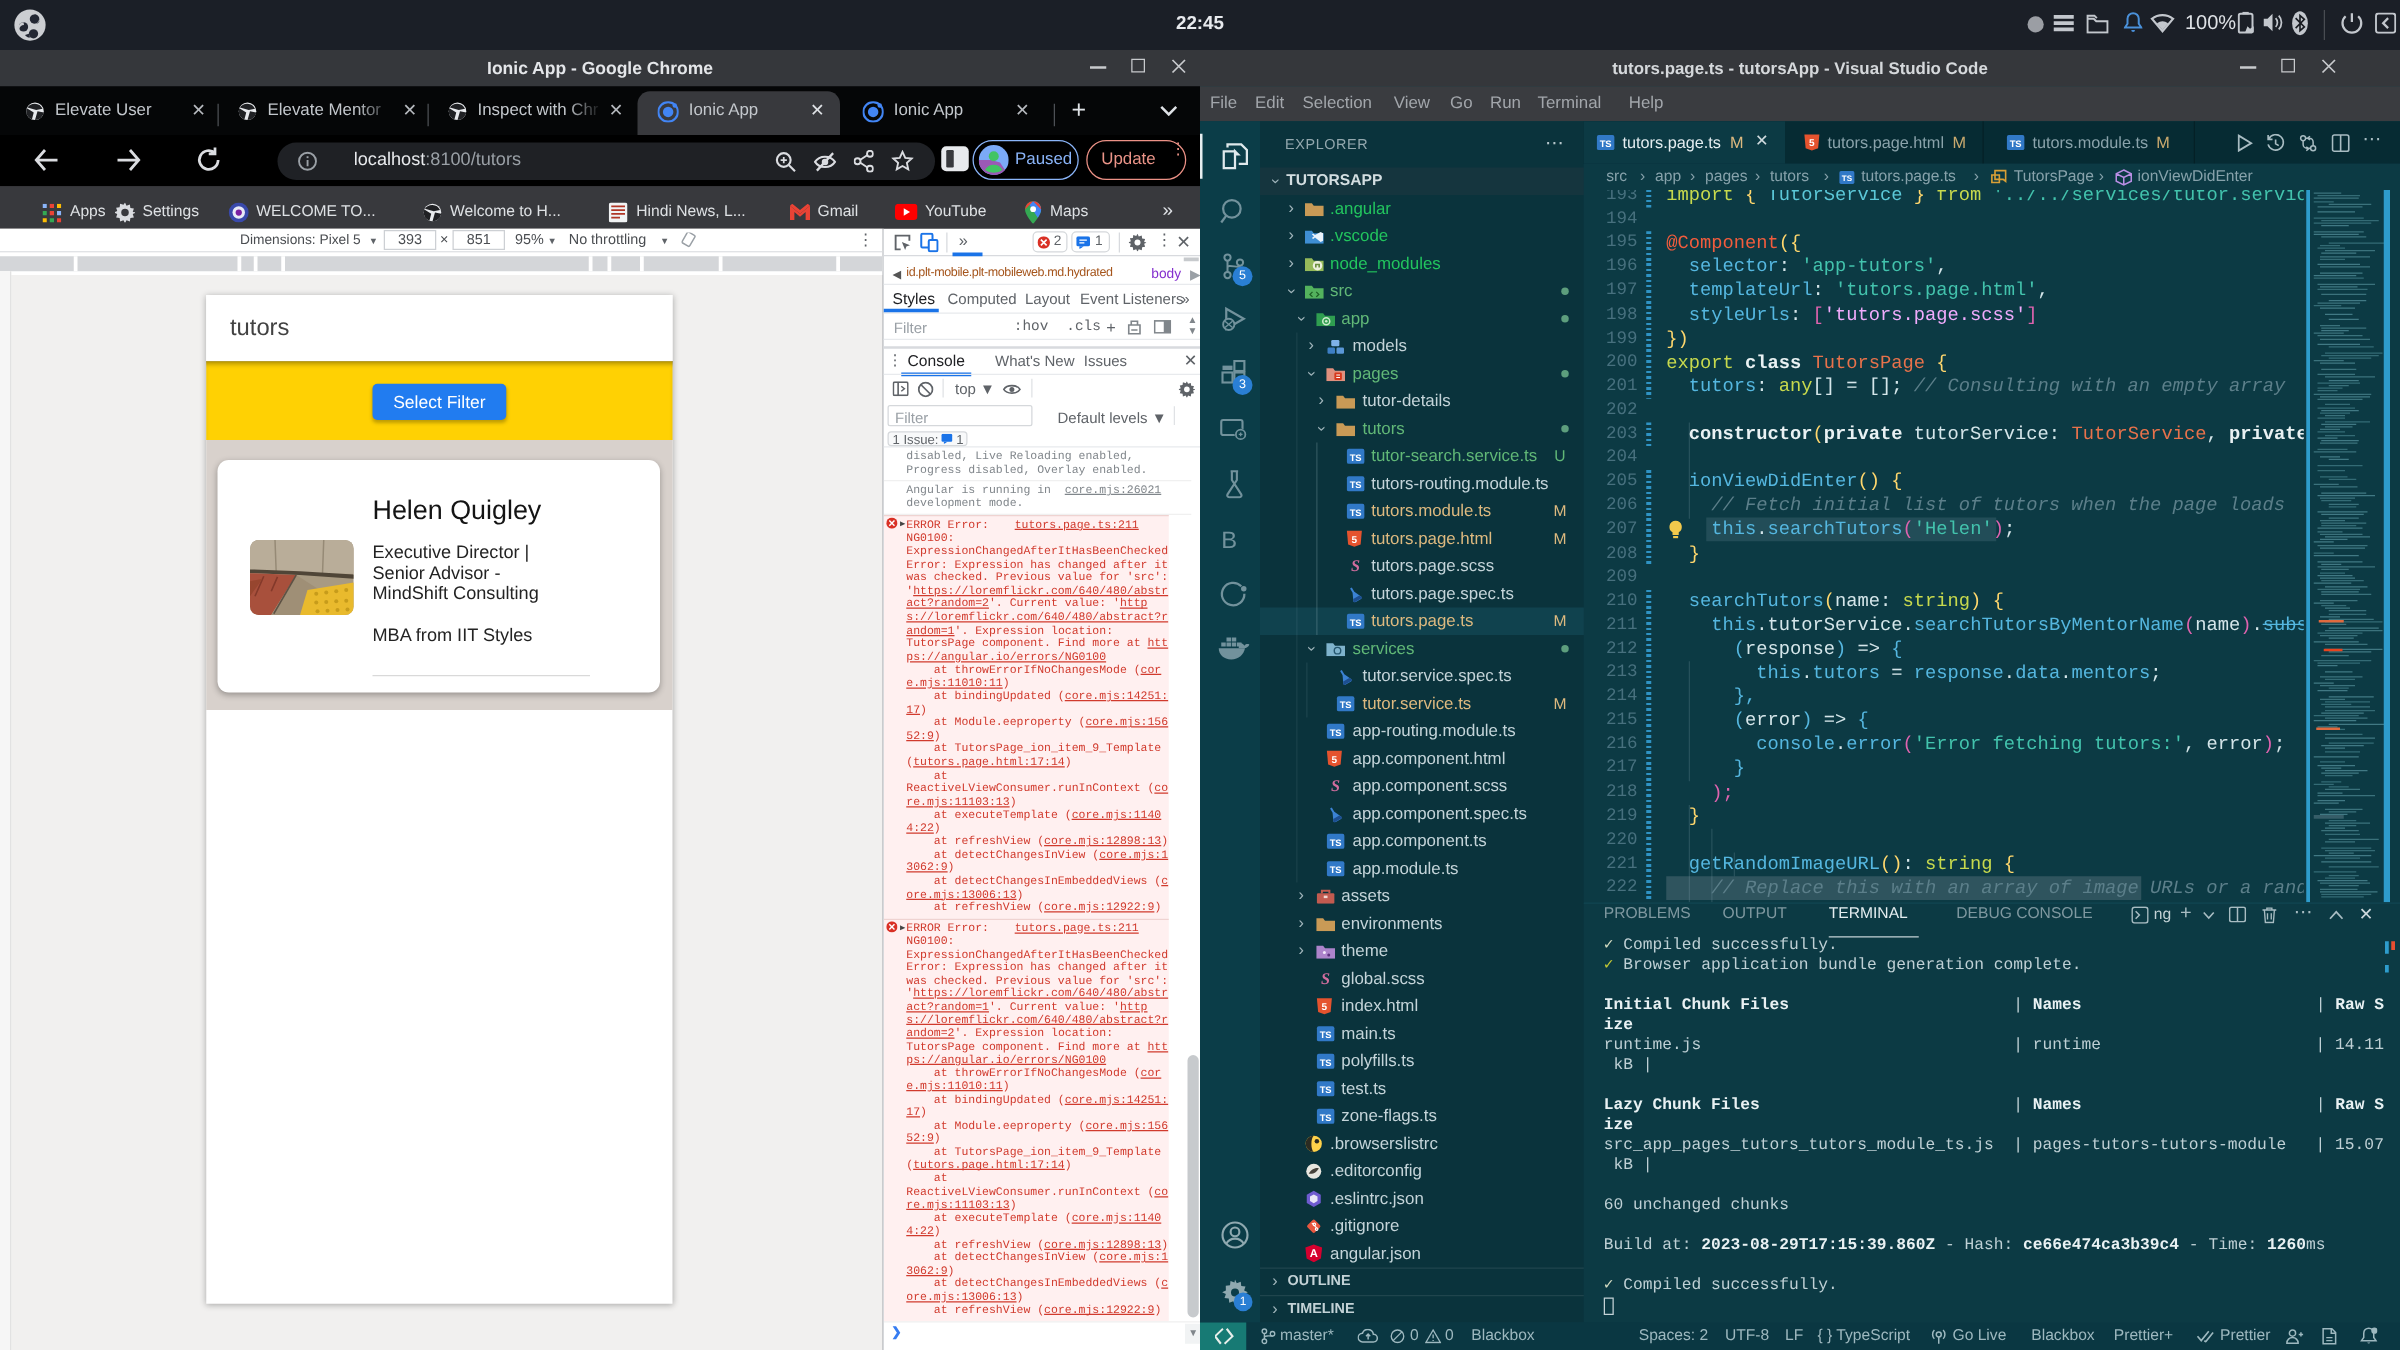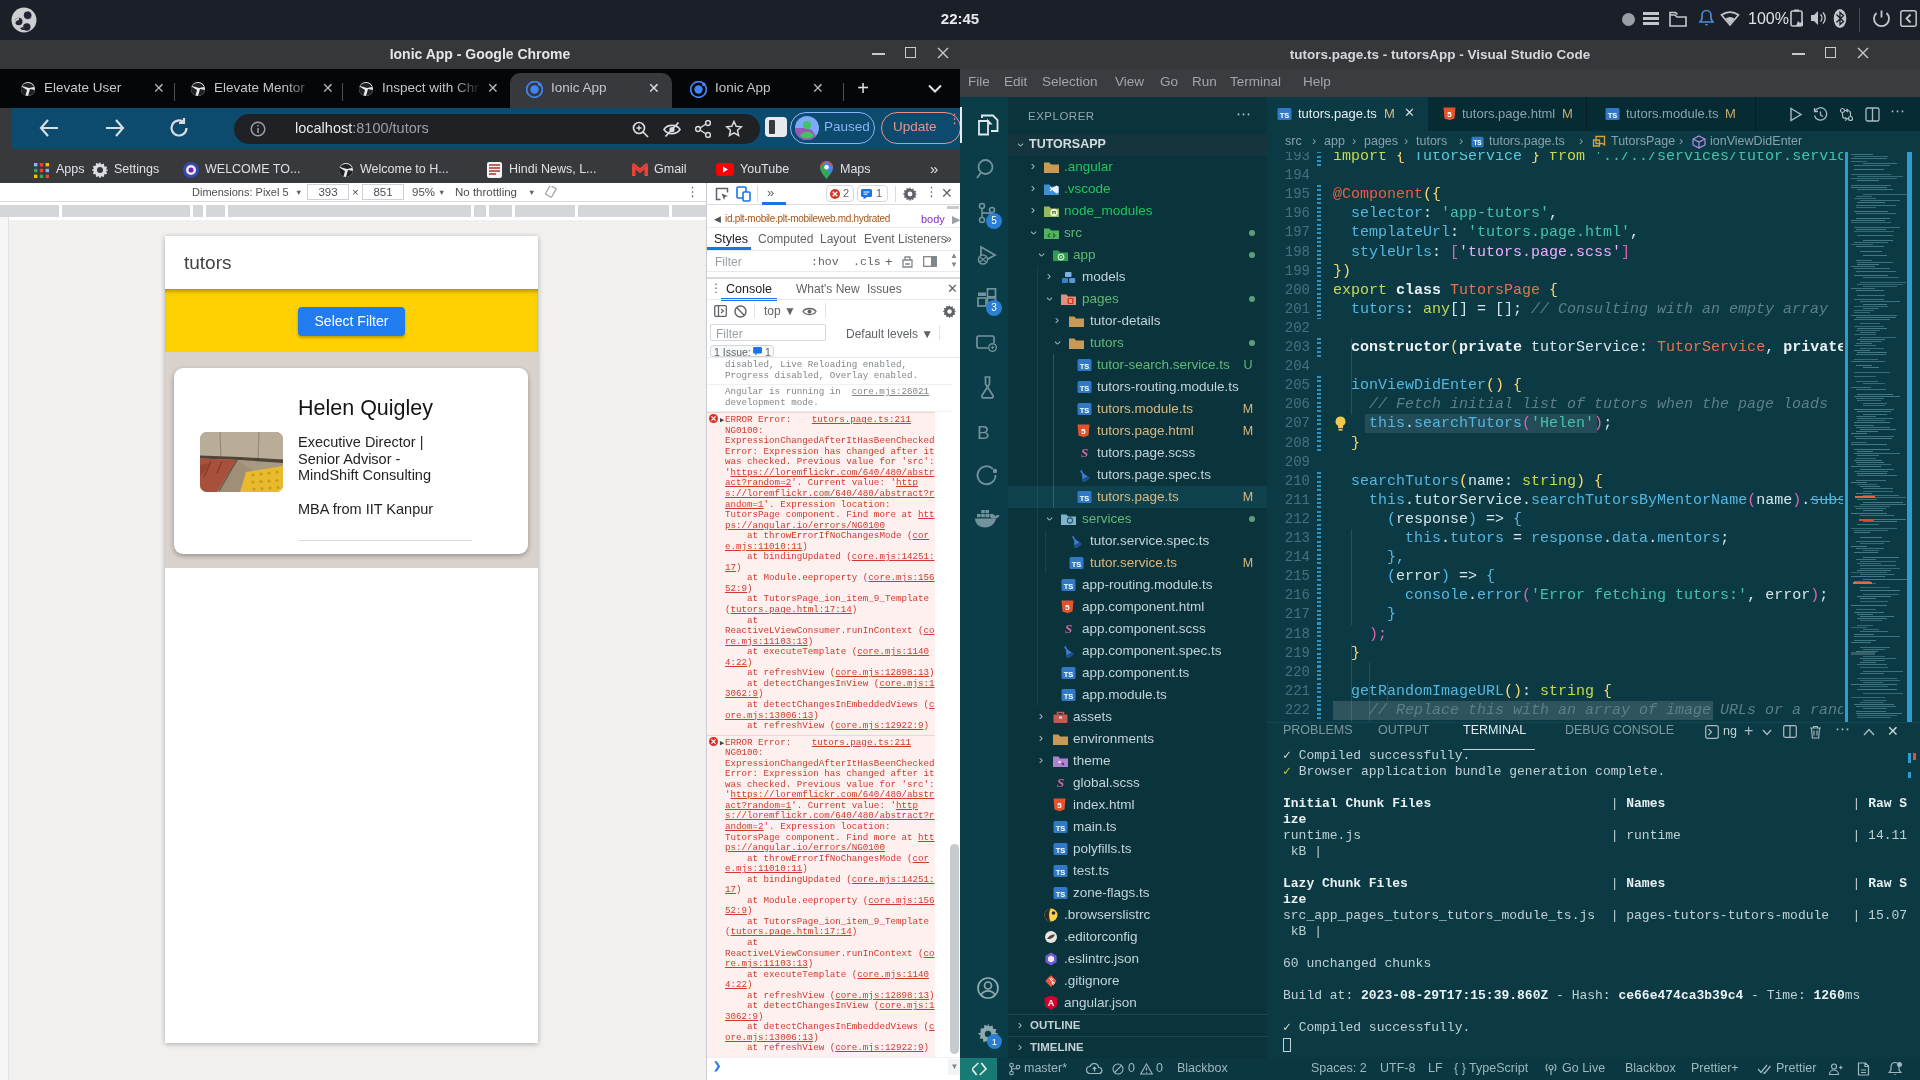--- a/index.html
+++ b/index.html
@@ -10,21 +10,21 @@
 #topbar{left:0;top:0;width:1920px;height:40px;background:#1b1f27}
 #clock{left:0;top:10px;width:1920px;text-align:center;color:#e8eaee;font-size:15px;font-weight:bold}
 .ticon{color:#b9bec6;font-size:15px}
 
 #cwin{left:0;top:40px;width:960px;height:1040px;background:#38393d}
 #ctitle{left:0;top:0;width:960px;height:29px;background:#35373b;color:#e4e6e9;font-size:14px;font-weight:bold;text-align:center;line-height:29px}
 #ctabs{left:0;top:29px;width:960px;height:39px;background:#050607}
 .tab{top:5px;height:34px;color:#c3c7cc;font-size:13.5px}
 .tabsep{top:14px;width:1px;height:18px;background:#4d5055}
 .tx{color:#b6b9be;font-size:13px}
-#ctools{left:12px;top:68px;width:960px;height:41px;background:#0c4a6e}
+#ctools{left:0;top:68px;width:960px;height:41px;background:#000000}
 #omni{left:222px;top:6px;width:526px;height:30px;background:#1f2125;border-radius:15px}
 #cbook{left:0;top:109px;width:960px;height:42px;background:#38393d;border-bottom:1px solid #2a2b2e}
 .bk{color:#dee1e4;font-size:12.5px;top:13px}
 
 #emu{left:0;top:143px;width:706px;height:897px;background:#f1f0ef}
 #dtoolbar{left:0;top:143px;width:706px;height:19px;background:#fff;border-bottom:1px solid #d8dade;color:#4a4d51;font-size:11.5px}
 #ruler{left:0;top:162px;width:706px;height:18px;background:#fff}
 #vruler{left:0;top:177px;width:9px;height:863px;background:#f6f6f6;border-right:1px solid #e2e2e2}
 #phone{left:165px;top:196px;width:373px;height:807px;background:#fff;box-shadow:0 1px 5px rgba(0,0,0,.3)}
 #dpanel{left:706px;top:143px;width:254px;height:897px;background:#fff;border-left:1px solid #c9ccd0}
@@ -317,21 +317,21 @@
               <circle cx="77" cy="48.5" r="1.6"></circle>
               <circle cx="54" cy="57" r="1.6"></circle>
               <circle cx="62" cy="56.5" r="1.6"></circle>
               <circle cx="70" cy="56" r="1.6"></circle>
               <circle cx="78" cy="55.5" r="1.6"></circle>
             </g>
         <path d="M37 28 L19 59" stroke="#5d5144" stroke-width="1.2" fill="none"></path>
       </svg>
       <div class="abs" style="left:124px;top:28px;font-size:21.5px;color:#141414">Helen Quigley</div>
       <div class="abs" style="left:124px;top:66px;font-size:14.5px;line-height:16.6px;color:#232323">Executive Director |<br>Senior Advisor -<br>MindShift Consulting</div>
-      <div class="abs" style="left:124px;top:133px;font-size:14.5px;color:#232323">MBA from IIT Kanpur</div>
+      <div class="abs" style="left:124px;top:133px;font-size:14.5px;color:#232323">MBA from IIT Styles</div>
       <div class="abs" style="left:124px;top:172px;width:174px;height:1px;background:#d9d9d9"></div>
     </div>
   </div>
   <div class="abs" id="dpanel">
     <div class="abs" style="left:0;top:0;width:254px;height:22px;border-bottom:1px solid #d8dade">
       <svg class="abs" style="left:8px;top:4px" width="14" height="14" viewBox="0 0 14 14">
             <path d="M5.5 12.5 H1.5 V1.5 h11 v4" fill="none" stroke="#5f6368" stroke-width="1.5"></path>
             <path d="M6.5 6.5 l6.5 2.6 -2.9 1 -1 2.9 z" fill="#5f6368"></path>
           </svg>
       <svg class="abs" style="left:29px;top:3px" width="15" height="16" viewBox="0 0 15 16">

